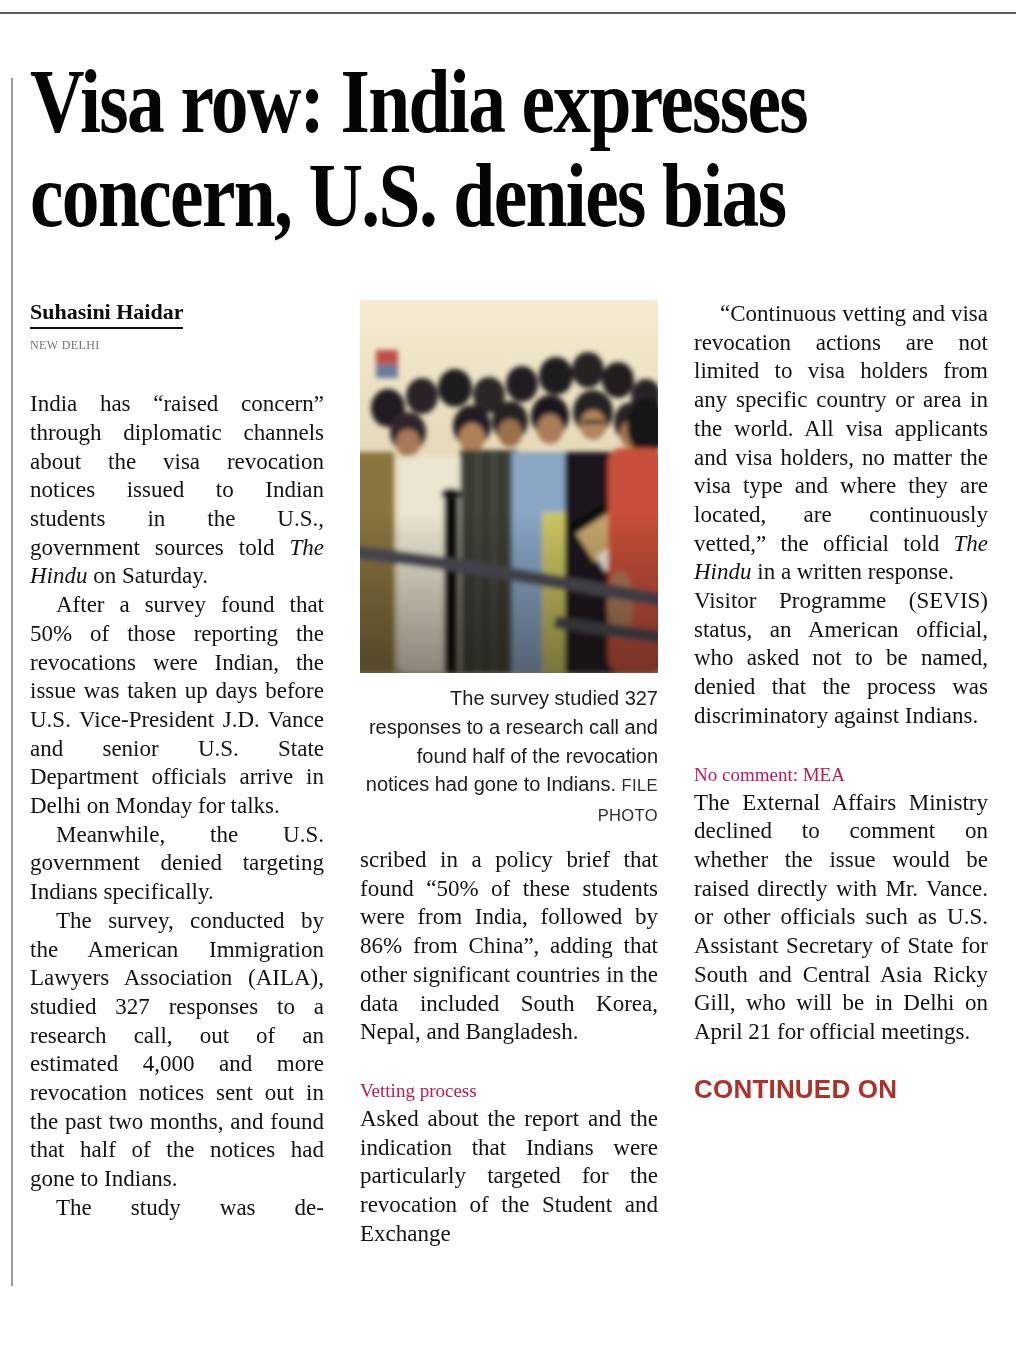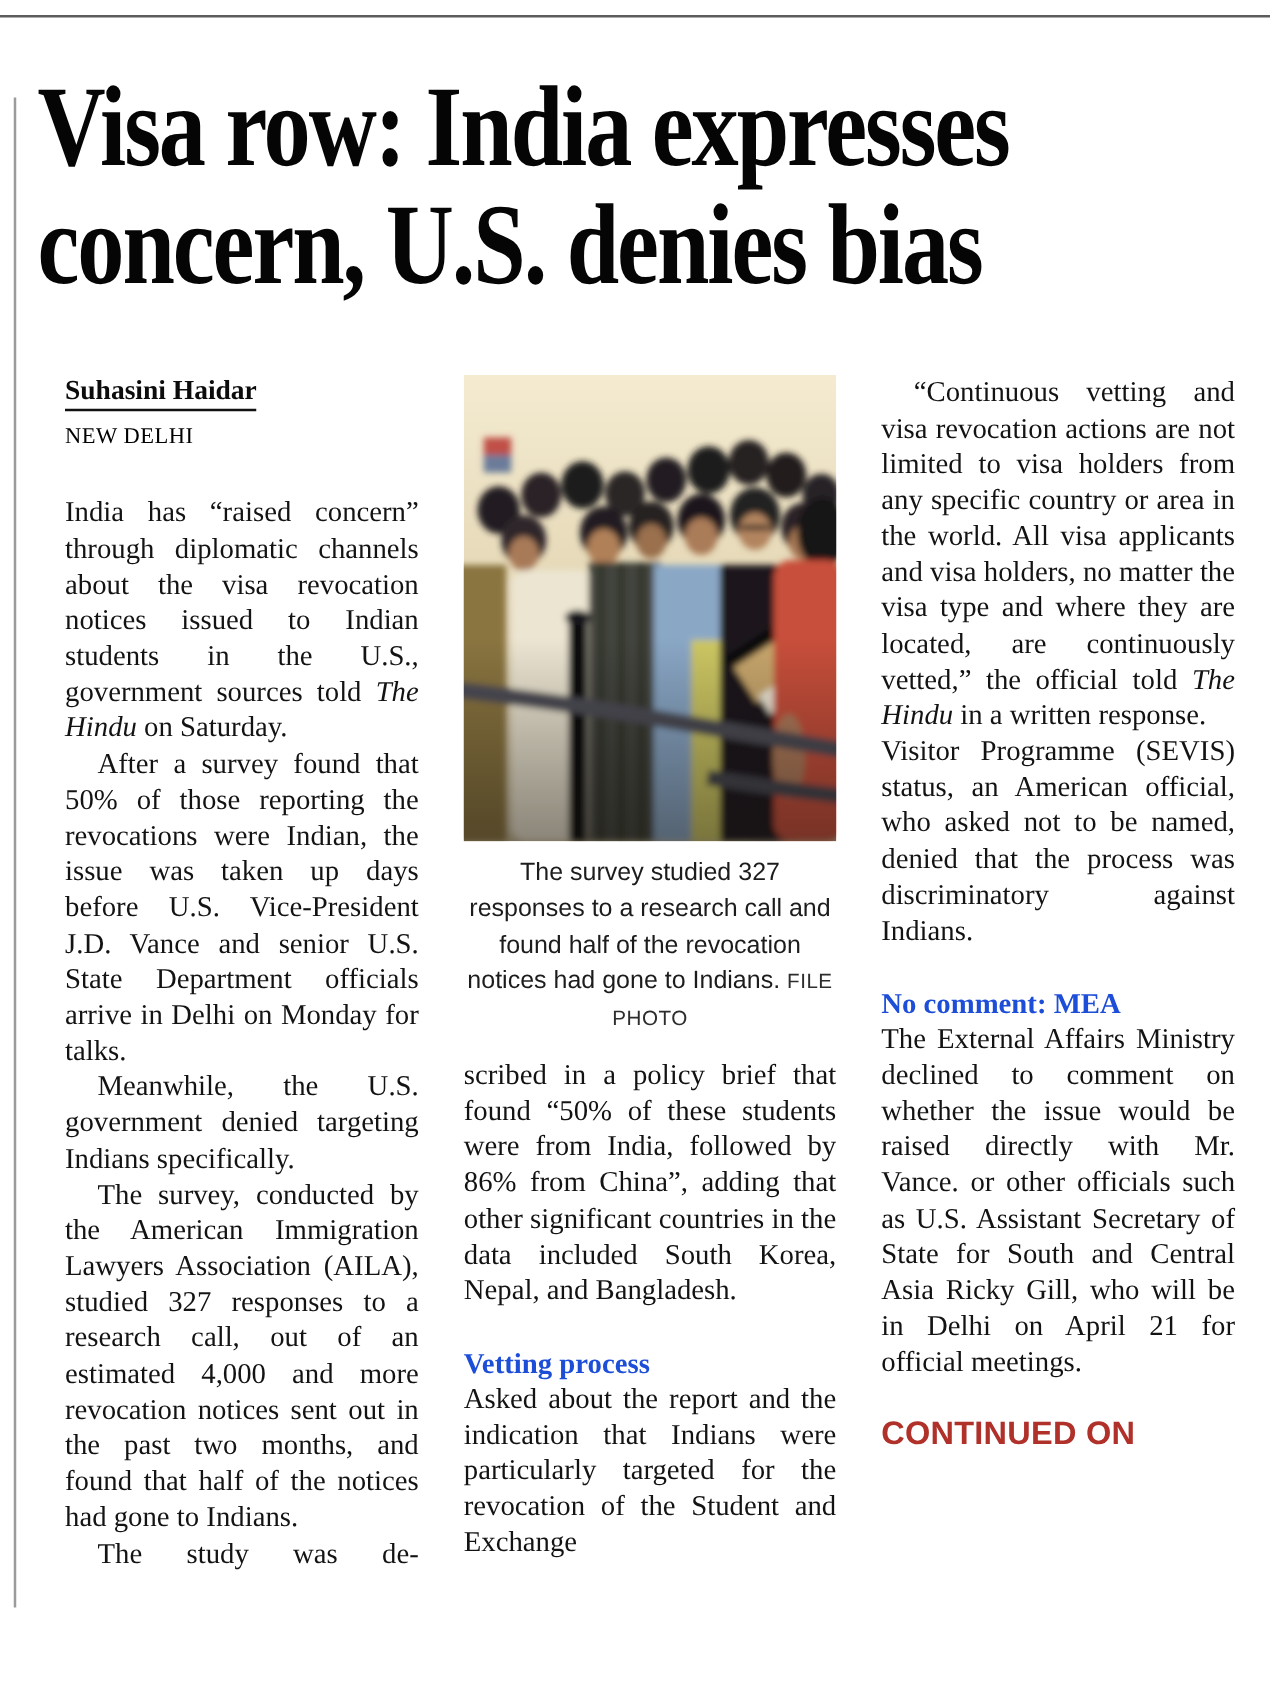--- a/index.html
+++ b/index.html
@@ -41,70 +41,69 @@
   }
   .headline .hl-line {
     display: block;
     transform: scaleX(0.82);
     transform-origin: 0 50%;
   }
   .columns {
     display: flex;
     gap: 36px;
     margin-top: 58px;
-    margin-left: 22px;
   }
   .col { width: 298px; }
   .byline-author {
     display: inline-block;
     font-size: 22px;
     font-weight: 700;
     color: #0c0c0c;
     border-bottom: 2px solid #111;
     padding-bottom: 3px;
     line-height: 1.1;
   }
   .dateline {
     margin-top: 9px;
-    font-size: 18px;
+    font-size: 12px;
     letter-spacing: 0.4px;
-    color: #000000;
+    color: #737373;
   }
   .body-start { margin-top: 37px; }
   .col p.body {
     font-size: 23px;
     line-height: 28.7px;
     text-align: justify;
     color: #131313;
     hyphens: auto;
     -webkit-hyphens: auto;
   }
   .col p.indent { text-indent: 26px; }
   .col p.spread { text-align-last: justify; }
   .ital { font-style: italic; }
   .subhead {
-    font-size: 23px;
-    font-weight: 700;
-    color: #1d4ed8;
+    font-size: 19px;
+    font-weight: 400;
+    color: #be185d;
     margin-top: 29px;
     line-height: 29px;
   }
   .photo-fig { width: 298px; }
   .photo-frame {
     width: 298px; height: 373px;
     overflow: hidden;
     display: block;
   }
   .caption {
     margin-top: 11px;
     font-family: "Liberation Sans", sans-serif;
     font-size: 20px;
     line-height: 28.8px;
     color: #1c1c1c;
-    text-align: center;
+    text-align: right;
   }
   .caption .credit {
     font-size: 16.5px;
     letter-spacing: 0.4px;
     color: #2d2d2d;
   }
   .caption-gap { height: 16px; }
   .continued {
     margin-top: 28px;
     font-family: "Liberation Sans", sans-serif;

